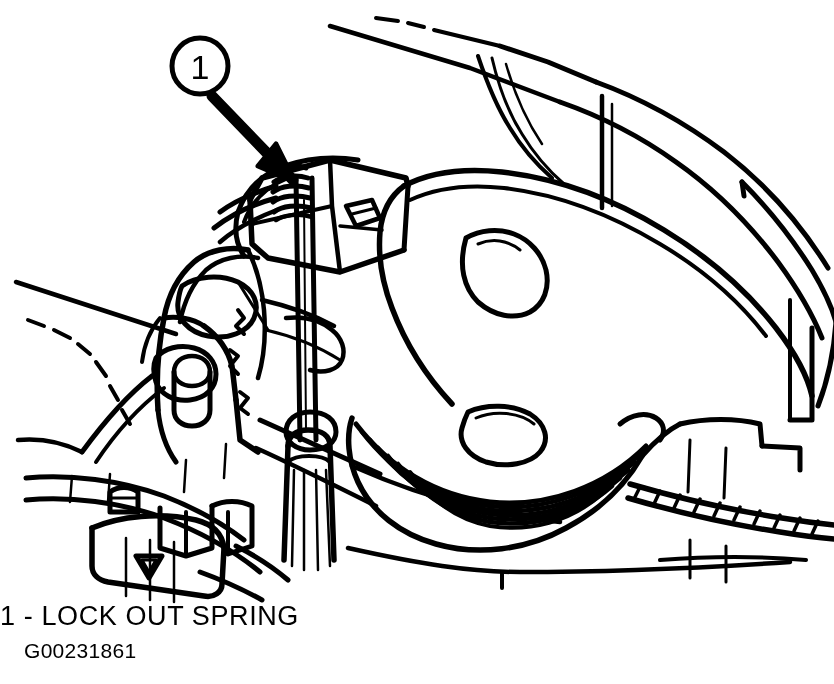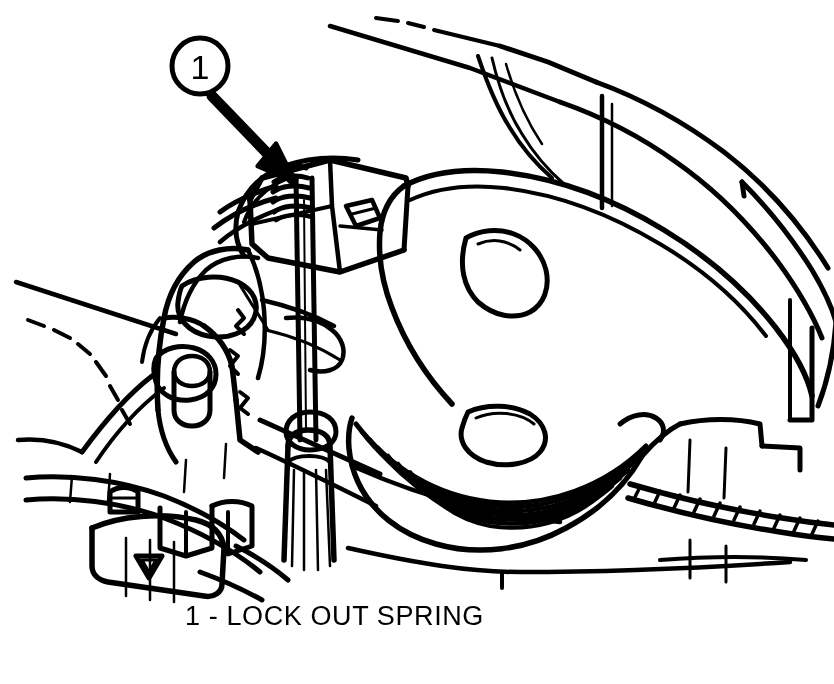--- a/index.html
+++ b/index.html
@@ -26,21 +26,21 @@
     left: 0; top: 0;
     width: 834px;
     height: 684px;
     display: block;
   }
   .caption-text {
     position: absolute;
     left: 0;
     width: 669px;
     top: 601px;
-    text-align: center;
+    text-align: left;
     font-family: "Liberation Sans", sans-serif;
     font-size: 27px;
     font-weight: 400;
     letter-spacing: 0.6px;
     color: #000000;
     white-space: nowrap;
   }
   .figure-id-text {
     position: absolute;
     left: 24px;
@@ -343,14 +343,15 @@
         <path d="M295,182 L258,166 L276,144 Z" fill="#000000" stroke="#000000" stroke-width="5"></path>
       </g>
       <circle cx="200" cy="66" r="28" fill="#ffffff" stroke="#000000" stroke-width="5"></circle>
     </g>
 
     <text x="200" y="79" text-anchor="middle" class="callout-number" fill="#000000">1</text>
   </svg>
 
   <div class="caption-text">1 - LOCK OUT SPRING</div>
 
+  <div class="figure-id-text">G00231861</div>
 
 </div>
 
 </body></html>

